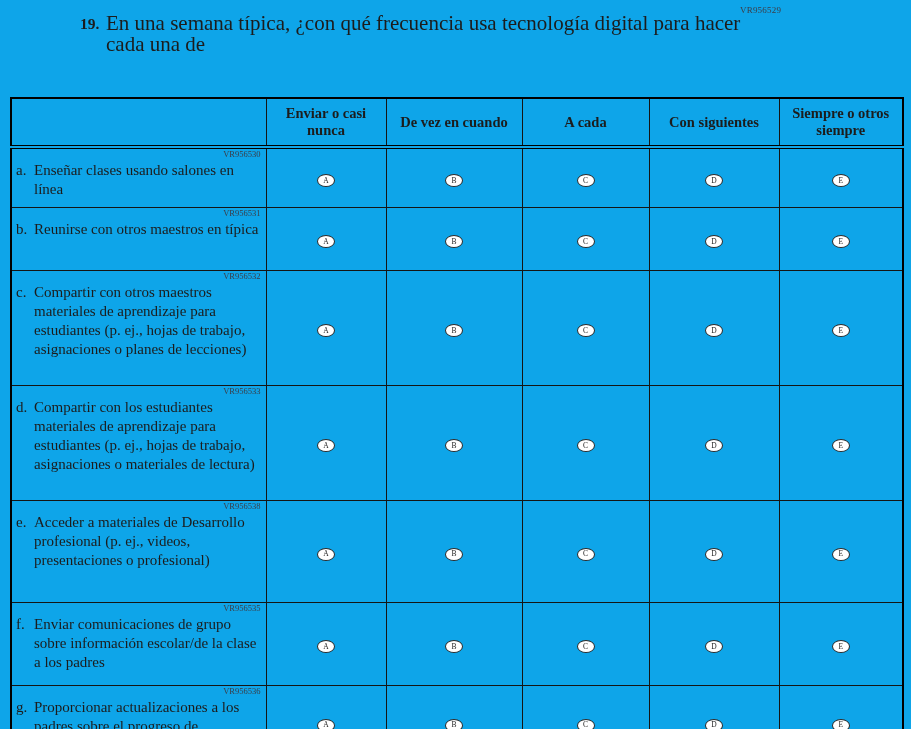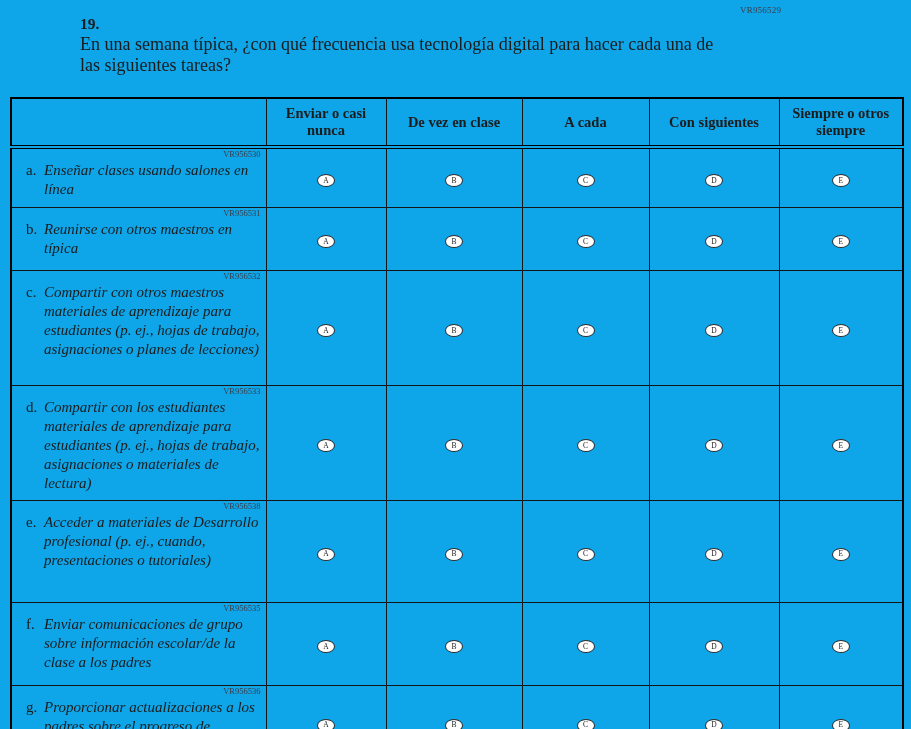--- a/index.html
+++ b/index.html
@@ -9,49 +9,49 @@
     color:#1c1c1c;
   }
   .page { position:relative; width:911px; height:729px; background:#0ea5e9; }
 
   .page-code {
     position:absolute; top:5px; left:740px;
     font-size:9px; color:#3c3c46; letter-spacing:0.2px;
   }
 
   .question-block { position:absolute; top:13px; left:80px; width:680px; }
-  .q-row { display:flex;flex-direction:column; }
+  .q-row { display:flex; }
   .q-num { font-weight:bold; font-size:15.5px; width:26px; flex:none; line-height:21px; }
-  .q-text { font-size:18px; line-height:21px; }
+  .q-text { font-size:21px; line-height:21px; }
   .instruction { margin:13px 0 0 26px; font-size:15.5px; line-height:20px; }
   .instruction b { font-weight:bold; }
 
   table.matrix {
     position:absolute; top:97px; left:10px;
     width:892px; table-layout:fixed;
     border-collapse:collapse;
     border:2px solid #000;
   }
   .matrix th, .matrix td { border:1px solid #151515; }
 
   .matrix thead th {
     height:42px; vertical-align:middle; text-align:center;
     font-size:14.5px; font-weight:bold; line-height:17px;
     border-bottom:4px double #000;
     padding:2px 4px;
   }
 
-  td.task { vertical-align:top; padding:0 4px 4px 14px; }
+  td.task { vertical-align:top; padding:0 4px 4px 4px; }
   .vr {
     text-align:right; font-size:8.5px; color:#3c3c46;
     height:12px; line-height:11px; padding-right:1px;
   }
   .task-line { display:flex; font-size:15px; line-height:19px; }
   .row-letter { width:18px; flex:none; }
-  .row-label { flex:1;font-style:italic; }
+  .row-label { flex:1; }
 
   td.opt { text-align:center; vertical-align:middle; }
   .bubble {
     display:inline-flex; align-items:center; justify-content:center;
     width:16px; height:11px;
     border:1px solid #2a2a2a; border-radius:50%;
     font-size:7.5px; line-height:1; color:#1c1c1c;
     background:#fff; cursor:pointer;
   }
 
@@ -68,39 +68,38 @@
 
 <div class="page">
 
   <div class="page-code">VR956529</div>
 
   <div class="question-block">
     <div class="q-row">
       <span class="q-num">19.</span>
       <div class="q-text">
         <div>En una semana típica, ¿con qué frecuencia usa tecnología digital para hacer cada una de</div>
-        <div>las siguientes tareas?</div>
       </div>
     </div>
   </div>
 
   <table class="matrix">
     <colgroup>
       <col style="width:255px">
         <col style="width:120px">
         <col style="width:136px">
       <col style="width:127px">
         <col style="width:130px">
         <col style="width:124px">
     </colgroup>
     <thead>
       <tr>
         <th></th>
         <th>Enviar o casi nunca</th>
-        <th>De vez en clase</th>
+        <th>De vez en cuando</th>
         <th>A cada</th>
         <th>Con siguientes</th>
         <th>Siempre o otros siempre</th>
       </tr>
     </thead>
     <tbody>
 
       <tr class="r-a">
         <td class="task">
           <div class="vr">VR956530</div>
@@ -199,21 +198,21 @@
         <td class="opt"><span class="bubble">
               <span>E</span>
             </span></td>
       </tr>
 
       <tr class="r-e">
         <td class="task">
           <div class="vr">VR956538</div>
           <div class="task-line">
             <span class="row-letter">e.</span>
-            <span class="row-label">Acceder a materiales de Desarrollo profesional (p. ej., cuando, presentaciones o tutoriales)</span>
+            <span class="row-label">Acceder a materiales de Desarrollo profesional (p. ej., videos, presentaciones o profesional)</span>
           </div>
         </td>
         <td class="opt"><span class="bubble">
               <span>A</span>
             </span></td>
         <td class="opt"><span class="bubble">
               <span>B</span>
             </span></td>
         <td class="opt"><span class="bubble">
               <span>C</span>

